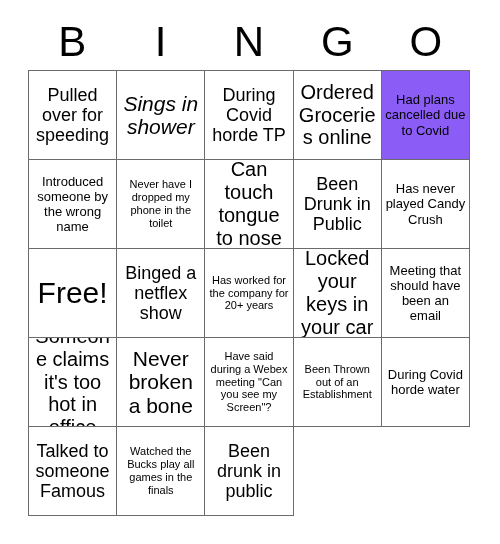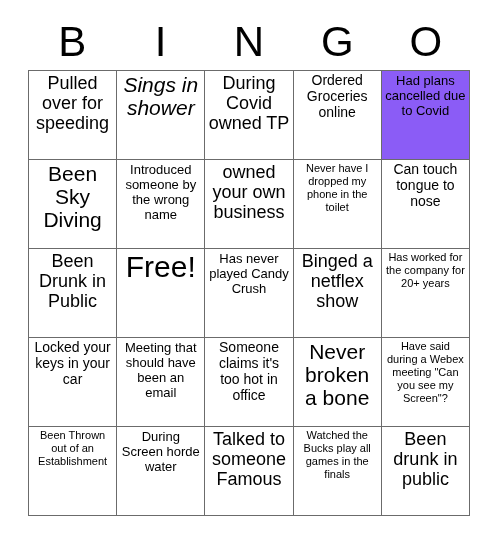--- a/index.html
+++ b/index.html
@@ -60,40 +60,40 @@
     border-left: 1px solid #6b6b6b;
     box-sizing: border-box;
     background: #ffffff;
   }
 
   .cell {
     border-right: 1px solid #6b6b6b;
     border-bottom: 1px solid #6b6b6b;
     box-sizing: border-box;
     display: flex;
-    align-items: flex-start;
+    align-items: center;
     justify-content: center;
     text-align: center;
     padding: 2px 3px;
     overflow: hidden;
     background: #ffffff;
   }
 
   .cell-text {
     display: block;
     width: 100%;
     line-height: 1.12;
     word-wrap: break-word;
     white-space: pre-line;
   }
 
   
   .fs-xs  { font-size: 11px; line-height: 1.18; }
   .fs-sm  { font-size: 13px; line-height: 1.16; }
-  .fs-md  { font-size: 14px; line-height: 1.14; }
+  .fs-md  { font-size: 20px; line-height: 1.14; }
   .fs-lg  { font-size: 18px; line-height: 1.12; }
   .fs-xl  { font-size: 21px; line-height: 1.1; }
   .fs-xxl { font-size: 30px; line-height: 1.05; }
 </style>
 </head>
 <body style="background: rgb(255, 255, 255); color: rgb(0, 0, 0);">
 
 <div id="bingo-card">
 
   <div class="header-row">
@@ -106,53 +106,47 @@
 
   <div class="grid" style="border-top-color: rgb(107, 107, 107); border-left-color: rgb(107, 107, 107);">
 
     <div class="cell" style="border-right-color: rgb(107, 107, 107); border-bottom-color: rgb(107, 107, 107); background: rgb(255, 255, 255);">
         <span class="cell-text fs-lg">Pulled over for speeding</span>
       </div>
     <div class="cell" style="border-right-color: rgb(107, 107, 107); border-bottom-color: rgb(107, 107, 107); background: rgb(255, 255, 255); font-style: italic;">
         <span class="cell-text fs-xl">Sings in shower</span>
       </div>
     <div class="cell" style="border-right-color: rgb(107, 107, 107); border-bottom-color: rgb(107, 107, 107); background: rgb(255, 255, 255);">
-        <span class="cell-text fs-lg">During Covid owned TP</span>
+        <span class="cell-text fs-lg">During Covid horde TP</span>
       </div>
     <div class="cell" style="border-right-color: rgb(107, 107, 107); border-bottom-color: rgb(107, 107, 107); background: rgb(255, 255, 255);">
         <span class="cell-text fs-md">Ordered Groceries online</span>
       </div>
     <div class="cell" style="border-right-color: rgb(107, 107, 107); border-bottom-color: rgb(107, 107, 107); background: #8b5cf6;">
         <span class="cell-text fs-sm">Had plans cancelled due to Covid</span>
       </div>
 
     <div class="cell" style="border-right-color: rgb(107, 107, 107); border-bottom-color: rgb(107, 107, 107); background: rgb(255, 255, 255);">
-        <span class="cell-text fs-xl">Been Sky Diving</span>
-      </div>
-    <div class="cell" style="border-right-color: rgb(107, 107, 107); border-bottom-color: rgb(107, 107, 107); background: rgb(255, 255, 255);">
         <span class="cell-text fs-sm">Introduced someone by the wrong name</span>
-      </div>
-    <div class="cell" style="border-right-color: rgb(107, 107, 107); border-bottom-color: rgb(107, 107, 107); background: rgb(255, 255, 255);">
-        <span class="cell-text fs-lg">owned your own business</span>
       </div>
     <div class="cell" style="border-right-color: rgb(107, 107, 107); border-bottom-color: rgb(107, 107, 107); background: rgb(255, 255, 255);">
         <span class="cell-text fs-xs">Never have I dropped my phone in the toilet</span>
       </div>
     <div class="cell" style="border-right-color: rgb(107, 107, 107); border-bottom-color: rgb(107, 107, 107); background: rgb(255, 255, 255);">
         <span class="cell-text fs-md">Can touch tongue to nose</span>
       </div>
 
     <div class="cell" style="border-right-color: rgb(107, 107, 107); border-bottom-color: rgb(107, 107, 107); background: rgb(255, 255, 255);">
         <span class="cell-text fs-lg">Been Drunk in Public</span>
       </div>
     <div class="cell" style="border-right-color: rgb(107, 107, 107); border-bottom-color: rgb(107, 107, 107); background: rgb(255, 255, 255);">
-        <span class="cell-text fs-xxl">Free!</span>
+        <span class="cell-text fs-sm">Has never played Candy Crush</span>
       </div>
     <div class="cell" style="border-right-color: rgb(107, 107, 107); border-bottom-color: rgb(107, 107, 107); background: rgb(255, 255, 255);">
-        <span class="cell-text fs-sm">Has never played Candy Crush</span>
+        <span class="cell-text fs-xxl">Free!</span>
       </div>
     <div class="cell" style="border-right-color: rgb(107, 107, 107); border-bottom-color: rgb(107, 107, 107); background: rgb(255, 255, 255);">
         <span class="cell-text fs-lg">Binged a netflex show</span>
       </div>
     <div class="cell" style="border-right-color: rgb(107, 107, 107); border-bottom-color: rgb(107, 107, 107); background: rgb(255, 255, 255);">
         <span class="cell-text fs-xs">Has worked for the company for 20+ years</span>
       </div>
 
     <div class="cell" style="border-right-color: rgb(107, 107, 107); border-bottom-color: rgb(107, 107, 107); background: rgb(255, 255, 255);">
         <span class="cell-text fs-md">Locked your keys in your car</span>
@@ -167,21 +161,21 @@
         <span class="cell-text fs-xl">Never broken a bone</span>
       </div>
     <div class="cell" style="border-right-color: rgb(107, 107, 107); border-bottom-color: rgb(107, 107, 107); background: rgb(255, 255, 255);">
         <span class="cell-text fs-xs">Have said during a Webex meeting "Can you see my Screen"?</span>
       </div>
 
     <div class="cell" style="border-right-color: rgb(107, 107, 107); border-bottom-color: rgb(107, 107, 107); background: rgb(255, 255, 255);">
         <span class="cell-text fs-xs">Been Thrown out of an Establishment</span>
       </div>
     <div class="cell" style="border-right-color: rgb(107, 107, 107); border-bottom-color: rgb(107, 107, 107); background: rgb(255, 255, 255);">
-        <span class="cell-text fs-sm">During Screen horde water</span>
+        <span class="cell-text fs-sm">During Covid horde water</span>
       </div>
     <div class="cell" style="border-right-color: rgb(107, 107, 107); border-bottom-color: rgb(107, 107, 107); background: rgb(255, 255, 255);">
         <span class="cell-text fs-lg">Talked to someone Famous</span>
       </div>
     <div class="cell" style="border-right-color: rgb(107, 107, 107); border-bottom-color: rgb(107, 107, 107); background: rgb(255, 255, 255);">
         <span class="cell-text fs-xs">Watched the Bucks play all games in the finals</span>
       </div>
     <div class="cell" style="border-right-color: rgb(107, 107, 107); border-bottom-color: rgb(107, 107, 107); background: rgb(255, 255, 255);">
         <span class="cell-text fs-lg">Been drunk in public</span>
       </div>

